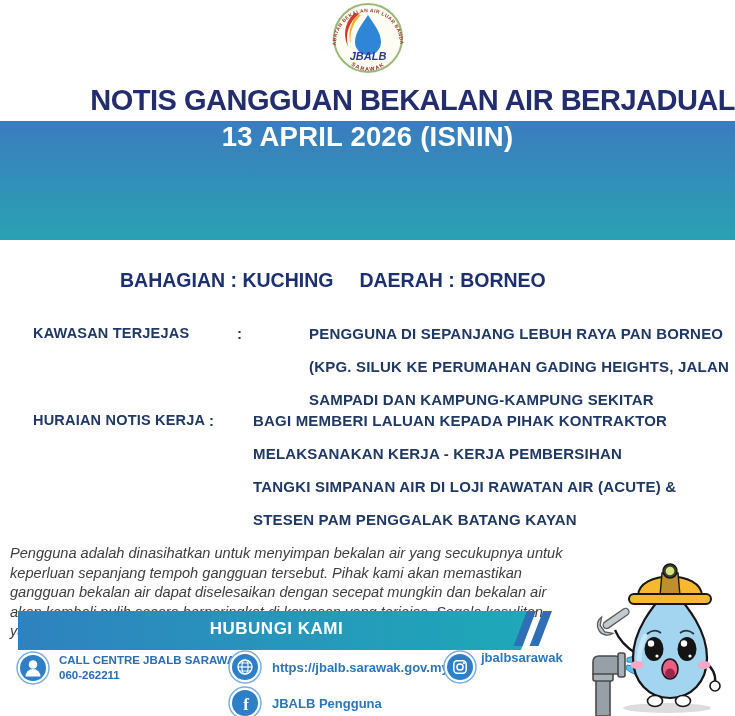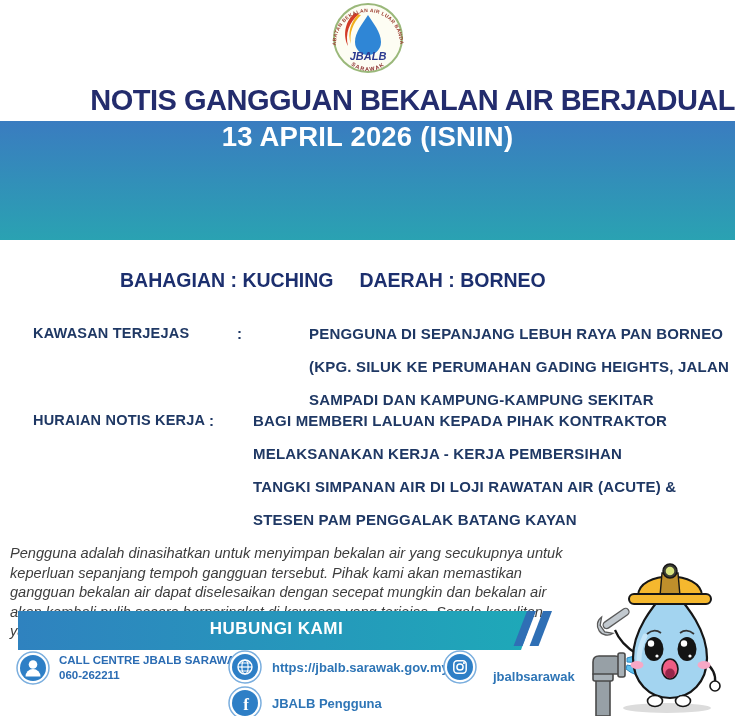--- a/index.html
+++ b/index.html
@@ -36,21 +36,21 @@
            text-align:center; line-height:35px;margin-left:18px; }
   .stripe { position:absolute; top:611px; width:9px; height:35px; background:#2f6fb5;
            transform:skewX(-21deg); transform-origin:top left; }
   .stripe.s1 { left:527px; } .stripe.s2 { left:543px; }
 
   .f-call { position:absolute; left:16px; top:651px; display:flex; gap:9px; align-items:center; }
   .f-call-text { font-size:11.5px; font-weight:bold; color:#2b6cb3; line-height:15px; }
   .f-ref  { position:absolute; left:58px; top:694px; font-size:13px; font-weight:bold; color:#203a6e;margin-top:45px; }
   .f-web  { position:absolute; left:228px; top:650px; display:flex; gap:10px; align-items:center; }
   .f-fb   { position:absolute; left:228px; top:686px; display:flex; gap:10px; align-items:center; }
-  .f-ig   { position:absolute; left:443px; top:650px; display:flex; gap:16px; align-items:flex-end; }
+  .f-ig   { position:absolute; left:443px; top:650px; display:flex; gap:4px; align-items:flex-start; }
   .f-link { font-size:13px; font-weight:bold; color:#2e75b6; }
 
   .mascot { position:absolute; left:585px; top:550px; }
 </style>
 </head>
 <body>
 
 <div class="page">
 
   <div class="logo-wrap">

